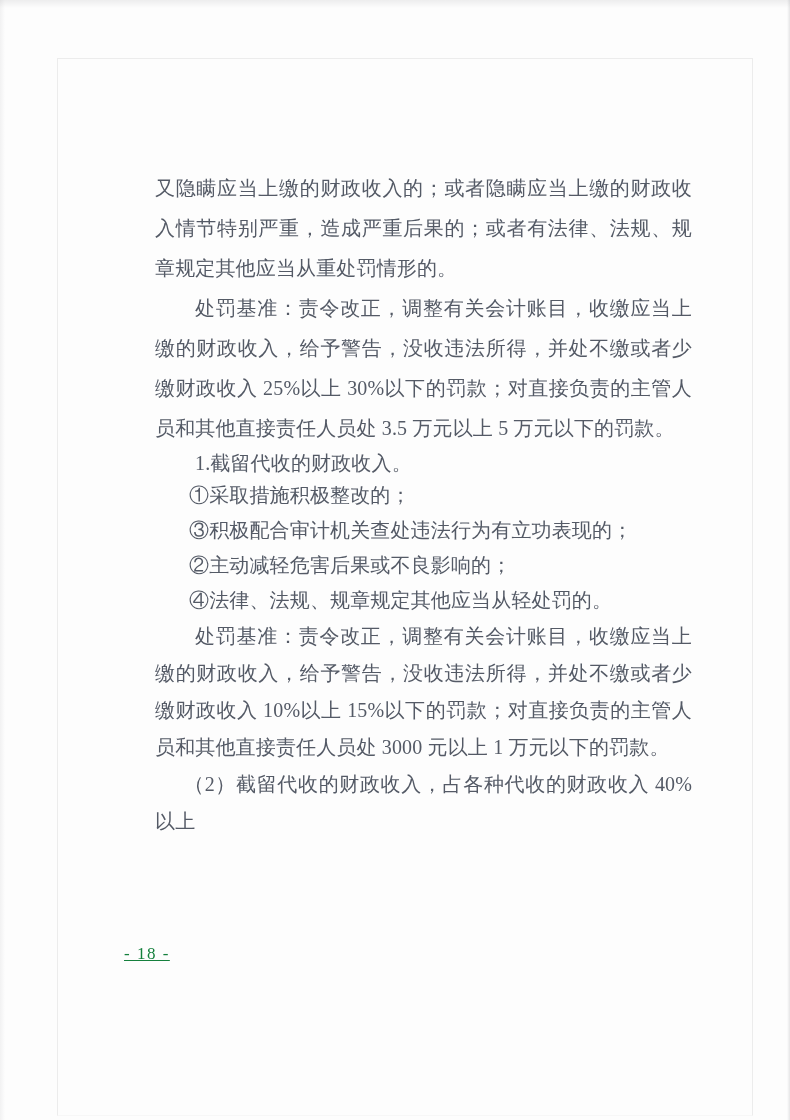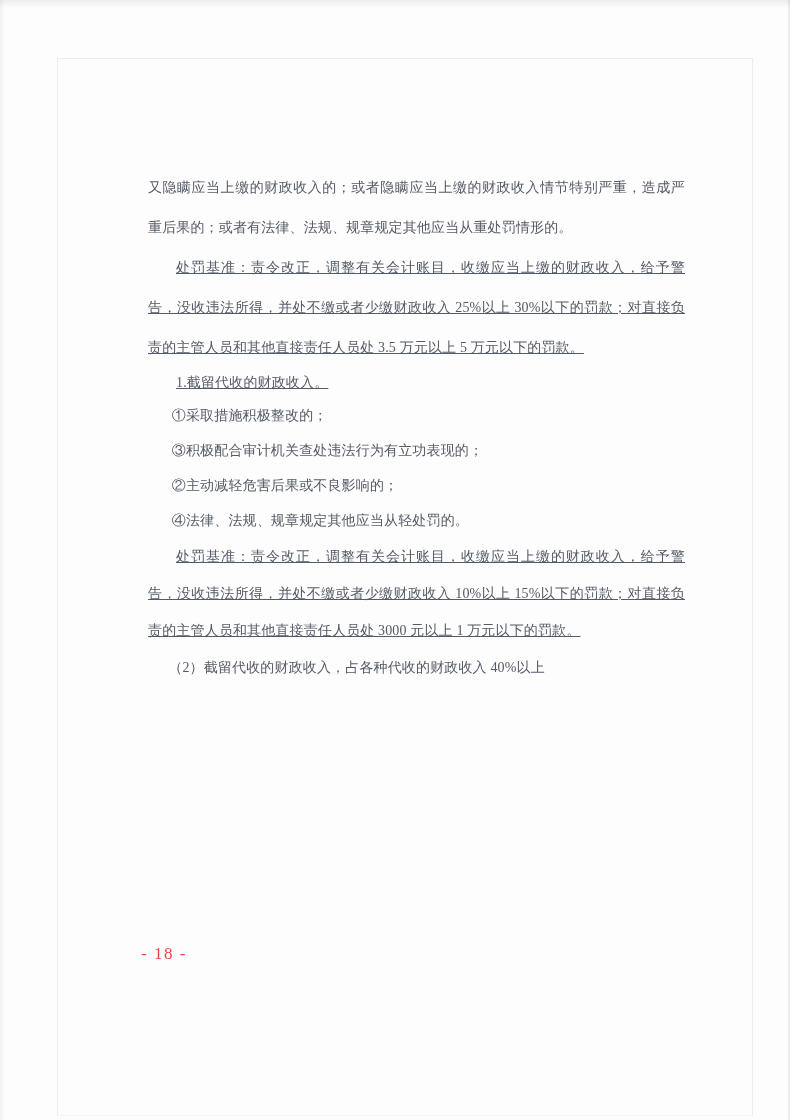--- a/index.html
+++ b/index.html
@@ -31,45 +31,46 @@
   .scan-border {
     position: absolute;
     left: 57px; top: 58px;
     width: 694px; height: 1056px;
     border: 1px solid rgba(150,150,155,0.16);
     border-bottom-color: rgba(150,150,155,0.06);
     pointer-events: none;
   }
   .textblock {
     position: absolute;
-    left: 148px;
+    left: 155px;
     top: 168px;
     width: 537px;
     color: #545a66;
-    font-size: 14px;
+    font-size: 20px;
     letter-spacing: 0.15px;
     text-align: justify;
   }
   .textblock p { margin: 0; }
   .lh40 { line-height: 40px; }
   .lh37 { line-height: 37px; }
   .lh35 { line-height: 35px; }
   .lh30 { line-height: 30px; }
   .cont  { text-indent: 0; }
-  .ind   { text-indent: 2em; text-decoration: underline; }
+  .ind   { text-indent: 2em; }
   .paren { text-indent: 1.45em; }
   .item  { text-indent: 1.7em; }
   .pagenum {
     position: absolute;
-    left: 141px;
+    left: 124px;
     top: 944px;
-    color: #ef4444;
+    color: #15803d;
     font-size: 17px;
     letter-spacing: 1.5px;
     line-height: 20px;
+    text-decoration: underline;
   }
 </style>
 </head>
 <body>
 
 <div class="sheet">
   <div class="edge-top"></div>
   <div class="edge-left"></div>
   <div class="edge-right"></div>
   <div class="scan-border"></div>

